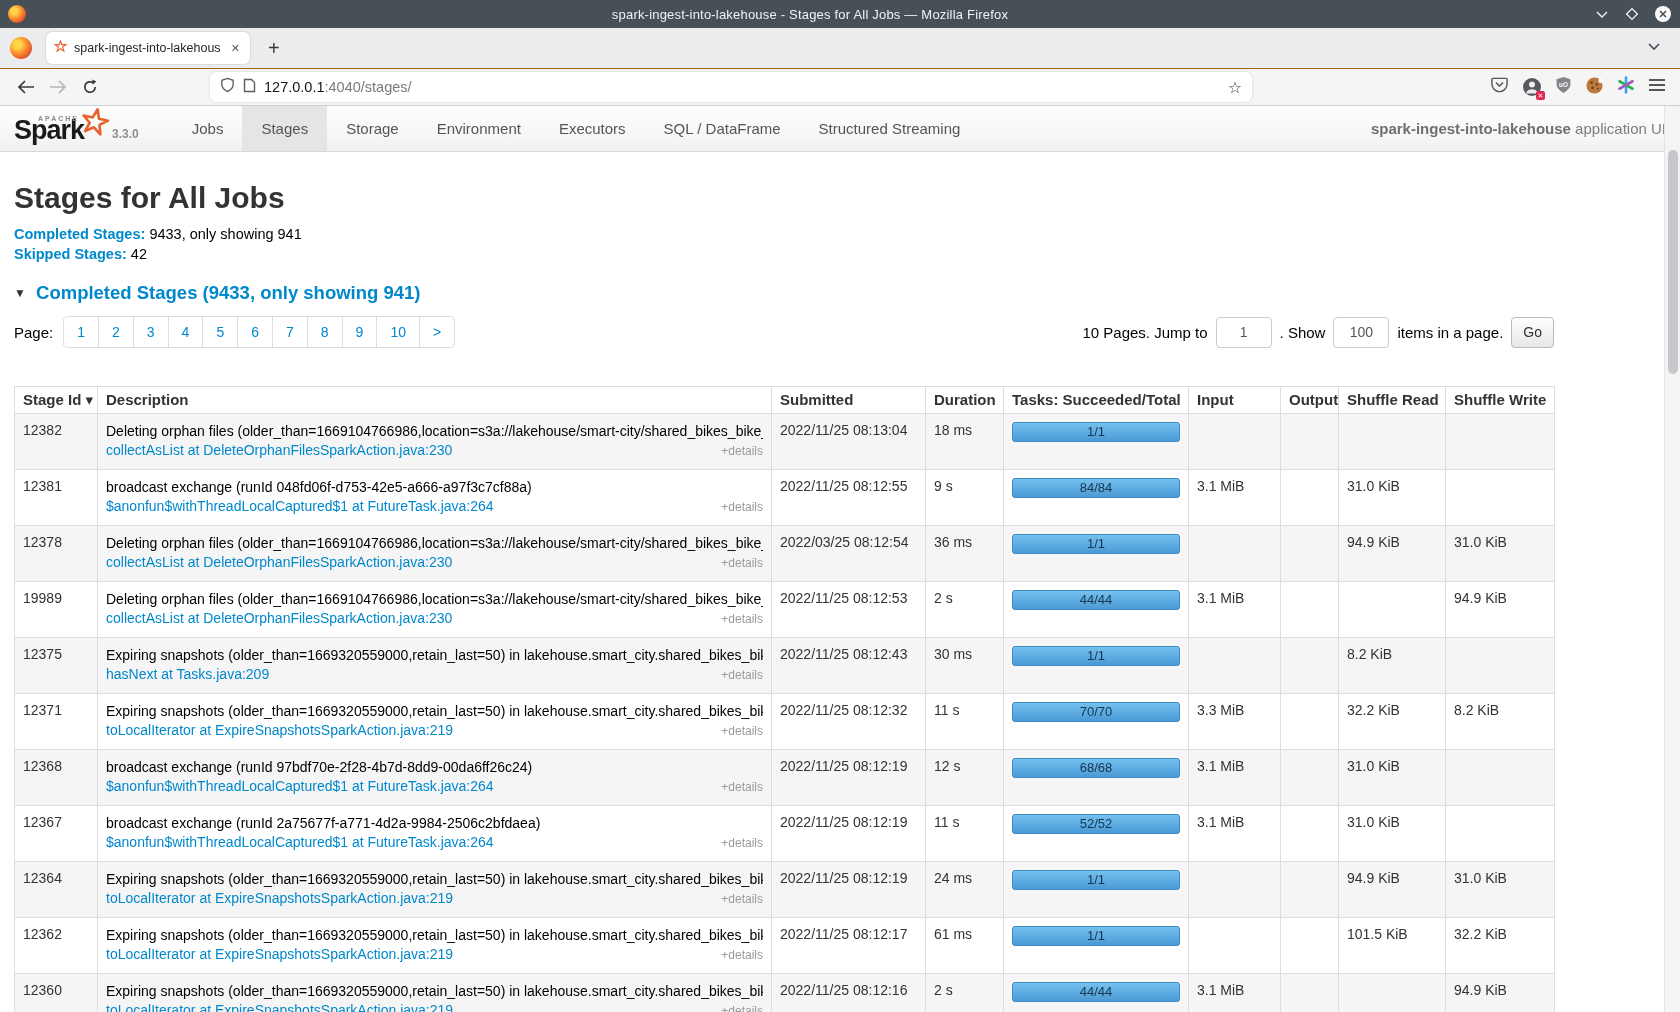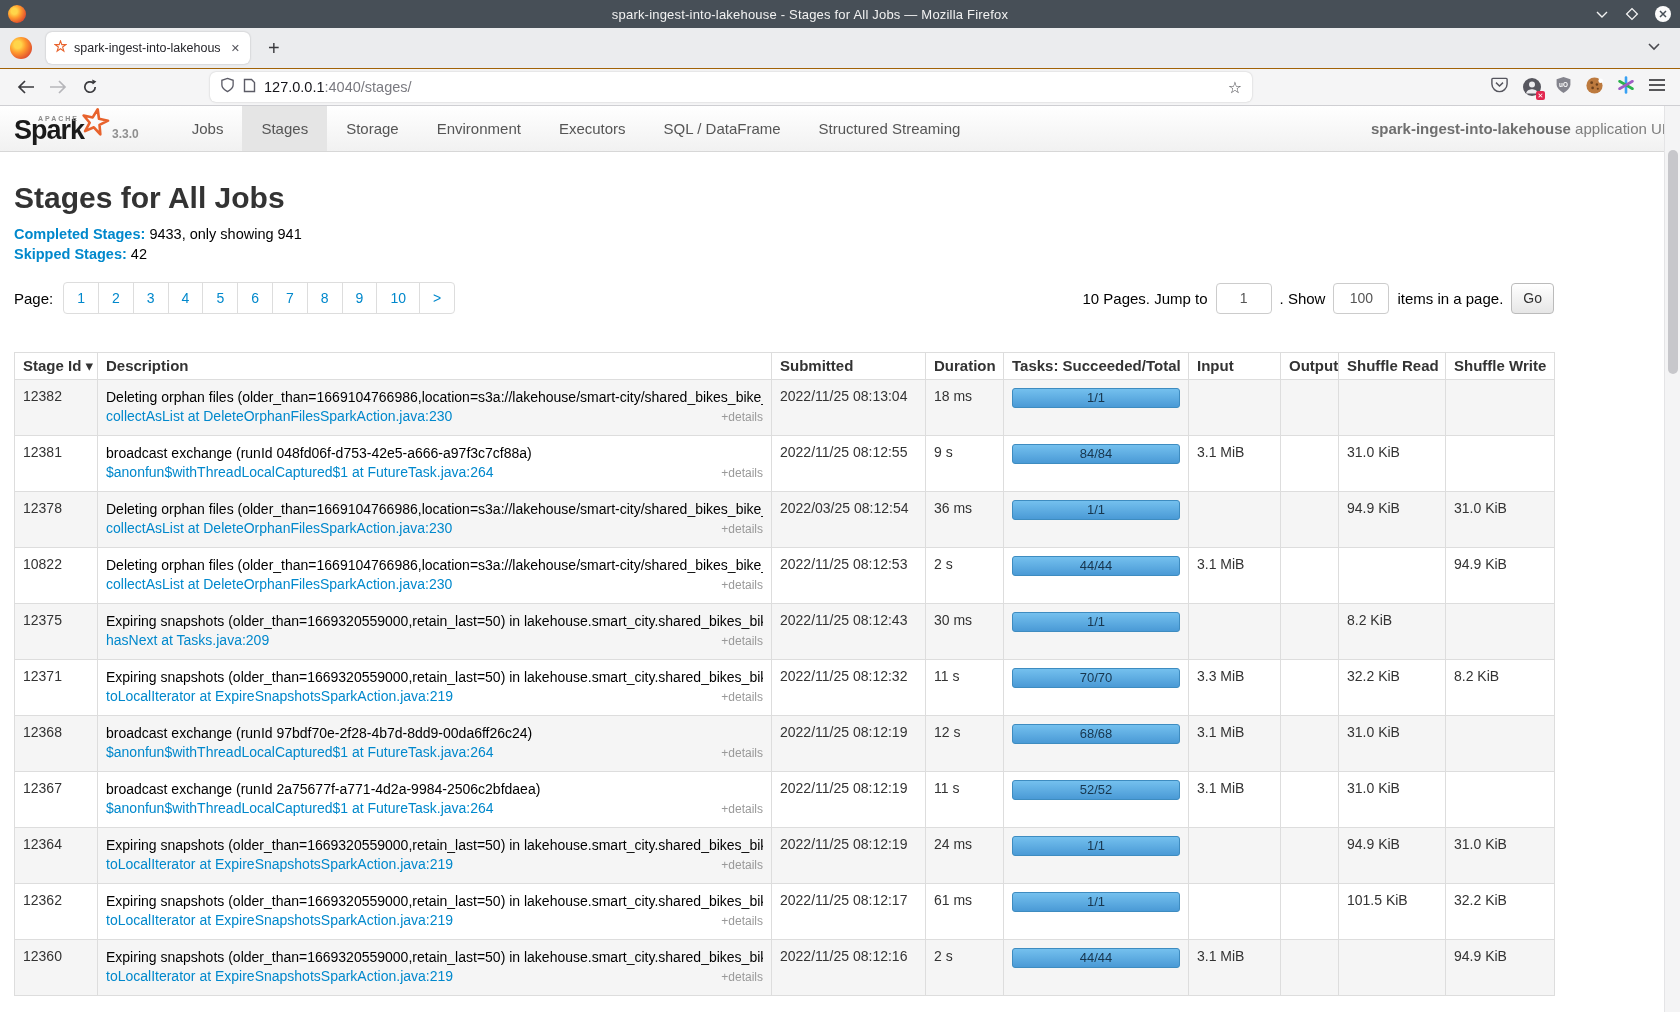--- a/index.html
+++ b/index.html
@@ -267,20 +267,24 @@
     <li>
       <a class="sum-label">Completed Stages:</a>
       <span>9433, only showing 941</span>
     </li>
     <li>
       <a class="sum-label">Skipped Stages:</a>
       <span>42</span>
     </li>
   </ul>
 
+  <h4 class="section">
+    <span class="arrow">▼</span>
+    <span>Completed Stages (9433, only showing 941)</span>
+  </h4>
 
   <div class="pagerow">
     <span class="page-label">Page:</span>
     <div class="pagegroup" id="page-group">
         <a>1</a>
         <a>2</a>
         <a>3</a>
         <a>4</a>
         <a>5</a>
         <a>6</a>
@@ -377,21 +381,21 @@
     <td class="c-dur">36 ms</td>
     <td class="c-tasks">
       <div class="bar">1/1</div>
     </td>
     <td class="c-in"></td>
     <td class="c-out"></td>
     <td class="c-sr">94.9 KiB</td>
     <td class="c-sw">31.0 KiB</td>
   </tr>
         <tr>
-    <td class="c-id">10822</td>
+    <td class="c-id">19989</td>
     <td class="c-desc">
       <div class="desc-line">Deleting orphan files (older_than=1669104766986,location=s3a://lakehouse/smart-city/shared_bikes_bike_statu...</div>
       <div class="desc-sub">
         <a class="desc-link">collectAsList at DeleteOrphanFilesSparkAction.java:230</a>
         <span class="details">+details</span>
       </div>
     </td>
     <td class="c-sub">2022/11/25 08:12:53</td>
     <td class="c-dur">2 s</td>
     <td class="c-tasks">

